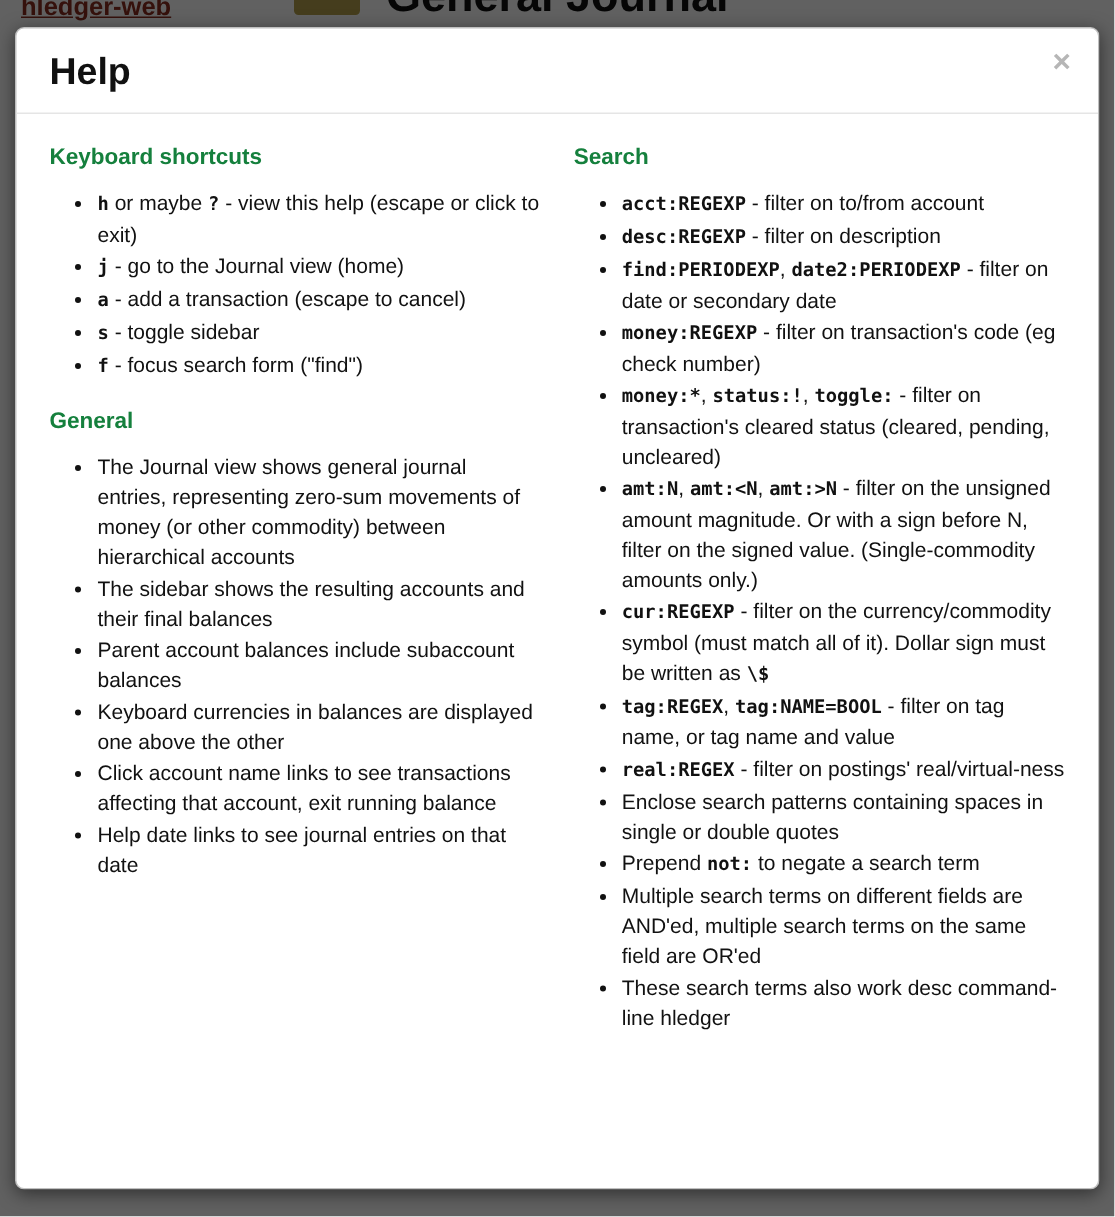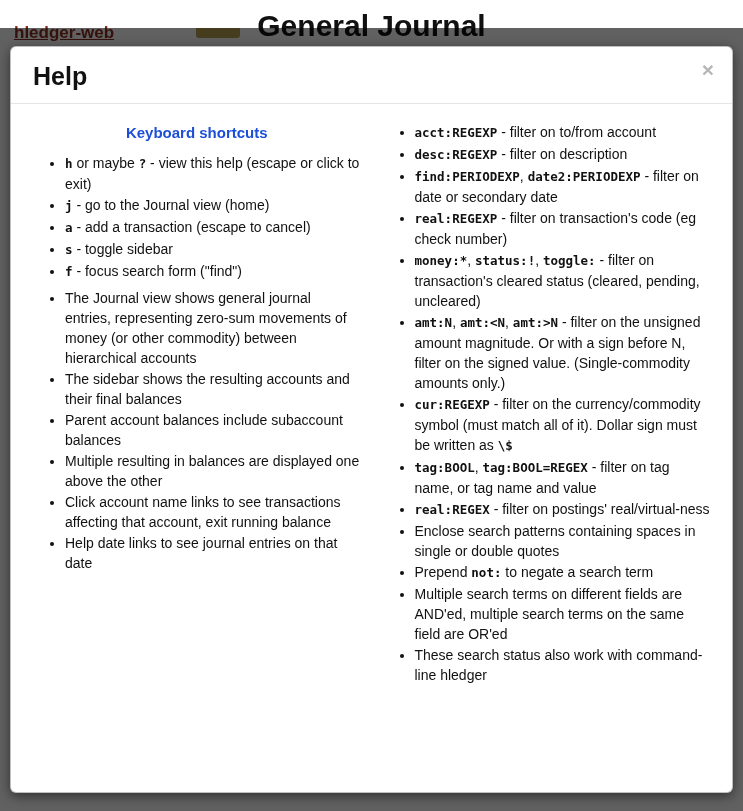--- a/index.html
+++ b/index.html
@@ -4,21 +4,21 @@
 <style>
   * { box-sizing: border-box; }
   html, body { margin: 0; padding: 0; }
   body {
     width: 743px; height: 811px;
     overflow: hidden;
     font-family: "Liberation Sans", sans-serif;
     background: #ffffff;
     position: relative;
   }
-  .stage { position: absolute; inset: 0; margin-top: 28px; }
+  .stage { position: absolute; inset: 0; }
 
   
   .page-under { position: absolute; inset: 0; background: #ffffff; }
   .brand {
     position: absolute; top: -5px; left: 14px;
     font-size: 17px; font-weight: bold; color: #8b2f20;
     text-decoration: underline;
   }
   .accent-box {
     position: absolute; top: 0; left: 196px; width: 44px; height: 10px;
@@ -62,21 +62,21 @@
   }
   .modal-body {
     padding: 18px 22px 10px 22px;
     display: flex; gap: 22px;
     flex: 1 1 auto;
   }
   .col { flex: 1 1 0; min-width: 0; }
 
   .section-heading {
     margin: 18px 0 12px 0;
-    font-size: 15px; font-weight: bold; color: #1d4ed8; text-align: center;
+    font-size: 15px; font-weight: bold; color: #15803d;
   }
   .col .section-heading:first-child { margin-top: 2px; }
 
   .help-list {
     margin: 0 0 6px 0;
     padding: 0 0 0 32px;
     list-style: disc;
   }
   .help-list li {
     font-size: 14px; line-height: 20px; color: #111;
@@ -111,42 +111,44 @@
     <div class="modal-body">
       <div class="col">
           <h4 class="section-heading">Keyboard shortcuts</h4>
           <ul class="help-list">
             <li><code>h</code> or maybe <code>?</code> - view this help (escape or click to exit)</li>
             <li><code>j</code> - go to the Journal view (home)</li>
             <li><code>a</code> - add a transaction (escape to cancel)</li>
             <li><code>s</code> - toggle sidebar</li>
             <li><code>f</code> - focus search form ("find")</li>
           </ul>
+          <h4 class="section-heading">General</h4>
           <ul class="help-list">
             <li>The Journal view shows general journal entries, representing zero-sum movements of money (or other commodity) between hierarchical accounts</li>
             <li>The sidebar shows the resulting accounts and their final balances</li>
             <li>Parent account balances include subaccount balances</li>
-            <li>Multiple resulting in balances are displayed one above the other</li>
+            <li>Keyboard currencies in balances are displayed one above the other</li>
             <li>Click account name links to see transactions affecting that account, exit running balance</li>
             <li>Help date links to see journal entries on that date</li>
           </ul>
         </div>
       <div class="col">
+          <h4 class="section-heading">Search</h4>
           <ul class="help-list">
             <li><code>acct:REGEXP</code> - filter on to/from account</li>
             <li><code>desc:REGEXP</code> - filter on description</li>
             <li><code>find:PERIODEXP</code>, <code>date2:PERIODEXP</code> - filter on date or secondary date</li>
-            <li><code>real:REGEXP</code> - filter on transaction's code (eg check number)</li>
+            <li><code>money:REGEXP</code> - filter on transaction's code (eg check number)</li>
             <li><code>money:*</code>, <code>status:!</code>, <code>toggle:</code> - filter on transaction's cleared status (cleared, pending, uncleared)</li>
             <li><code>amt:N</code>, <code>amt:&lt;N</code>, <code>amt:&gt;N</code> - filter on the unsigned amount magnitude. Or with a sign before N, filter on the signed value. (Single-commodity amounts only.)</li>
             <li><code>cur:REGEXP</code> - filter on the currency/commodity symbol (must match all of it). Dollar sign must be written as <code>\$</code></li>
-            <li><code>tag:BOOL</code>, <code>tag:BOOL=REGEX</code> - filter on tag name, or tag name and value</li>
+            <li><code>tag:REGEX</code>, <code>tag:NAME=BOOL</code> - filter on tag name, or tag name and value</li>
             <li><code>real:REGEX</code> - filter on postings' real/virtual-ness</li>
             <li>Enclose search patterns containing spaces in single or double quotes</li>
             <li>Prepend <code>not:</code> to negate a search term</li>
             <li>Multiple search terms on different fields are AND'ed, multiple search terms on the same field are OR'ed</li>
-            <li>These search status also work with command-line hledger</li>
+            <li>These search terms also work desc command-line hledger</li>
           </ul>
         </div>
     </div>
   </div>
 
 </div>
 
 </body></html>

